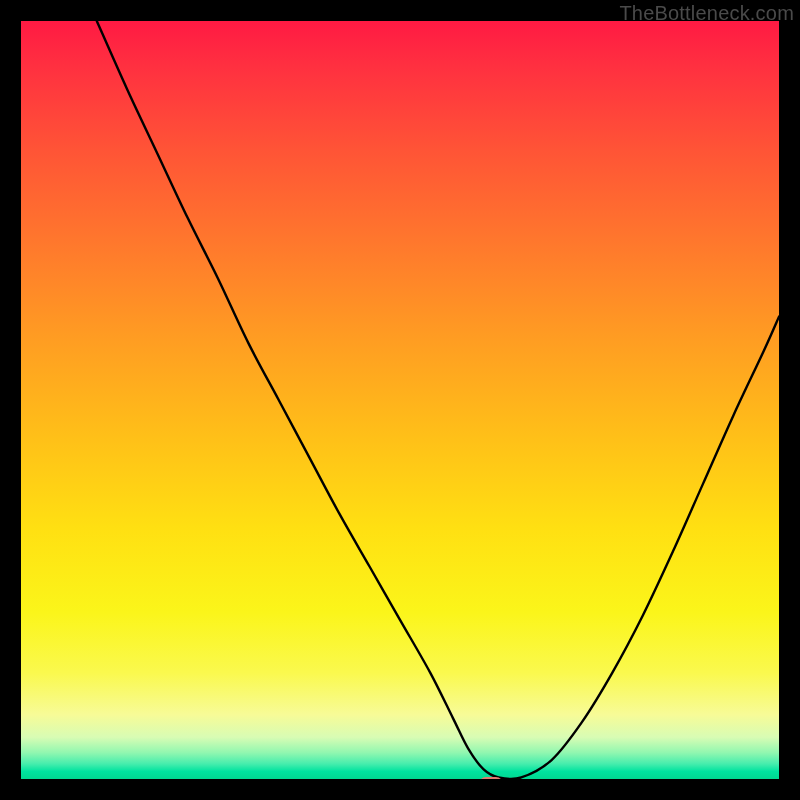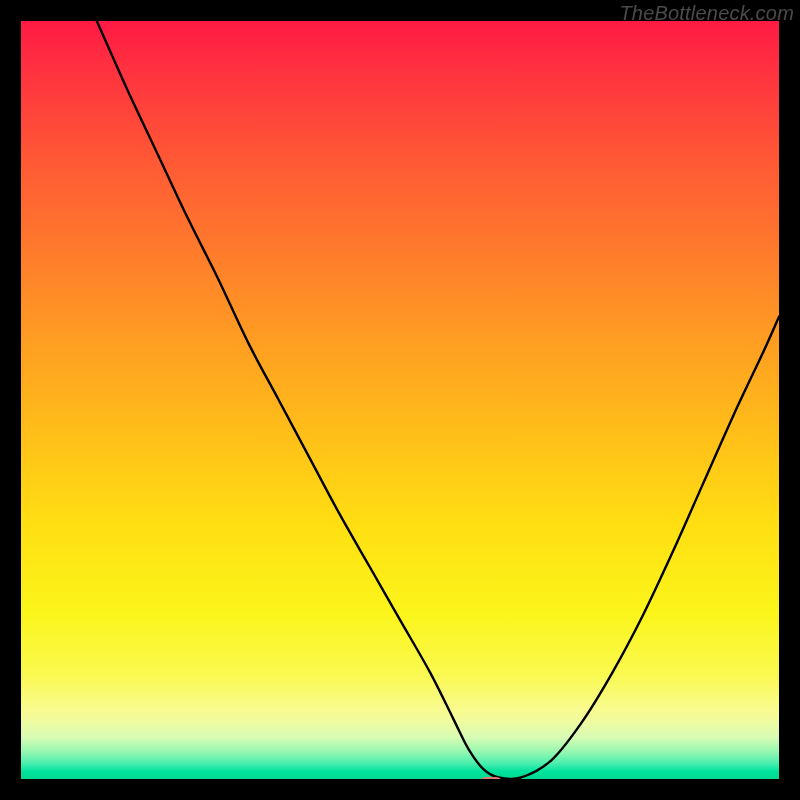--- a/index.html
+++ b/index.html
@@ -9,21 +9,20 @@
     height: 800px;
     overflow: hidden;
     font-family: Arial, Helvetica, sans-serif;
     background: #000;
   }
   .chart-container {
     position: relative;
     width: 800px;
     height: 800px;
     background: #000;
-    font-style: italic;
   }
   .watermark {
     position: absolute;
     top: 2px;
     right: 6px;
     color: #4a4a4a;
     font-size: 20px;
     letter-spacing: 0.2px;
     user-select: none;
     z-index: 5;

